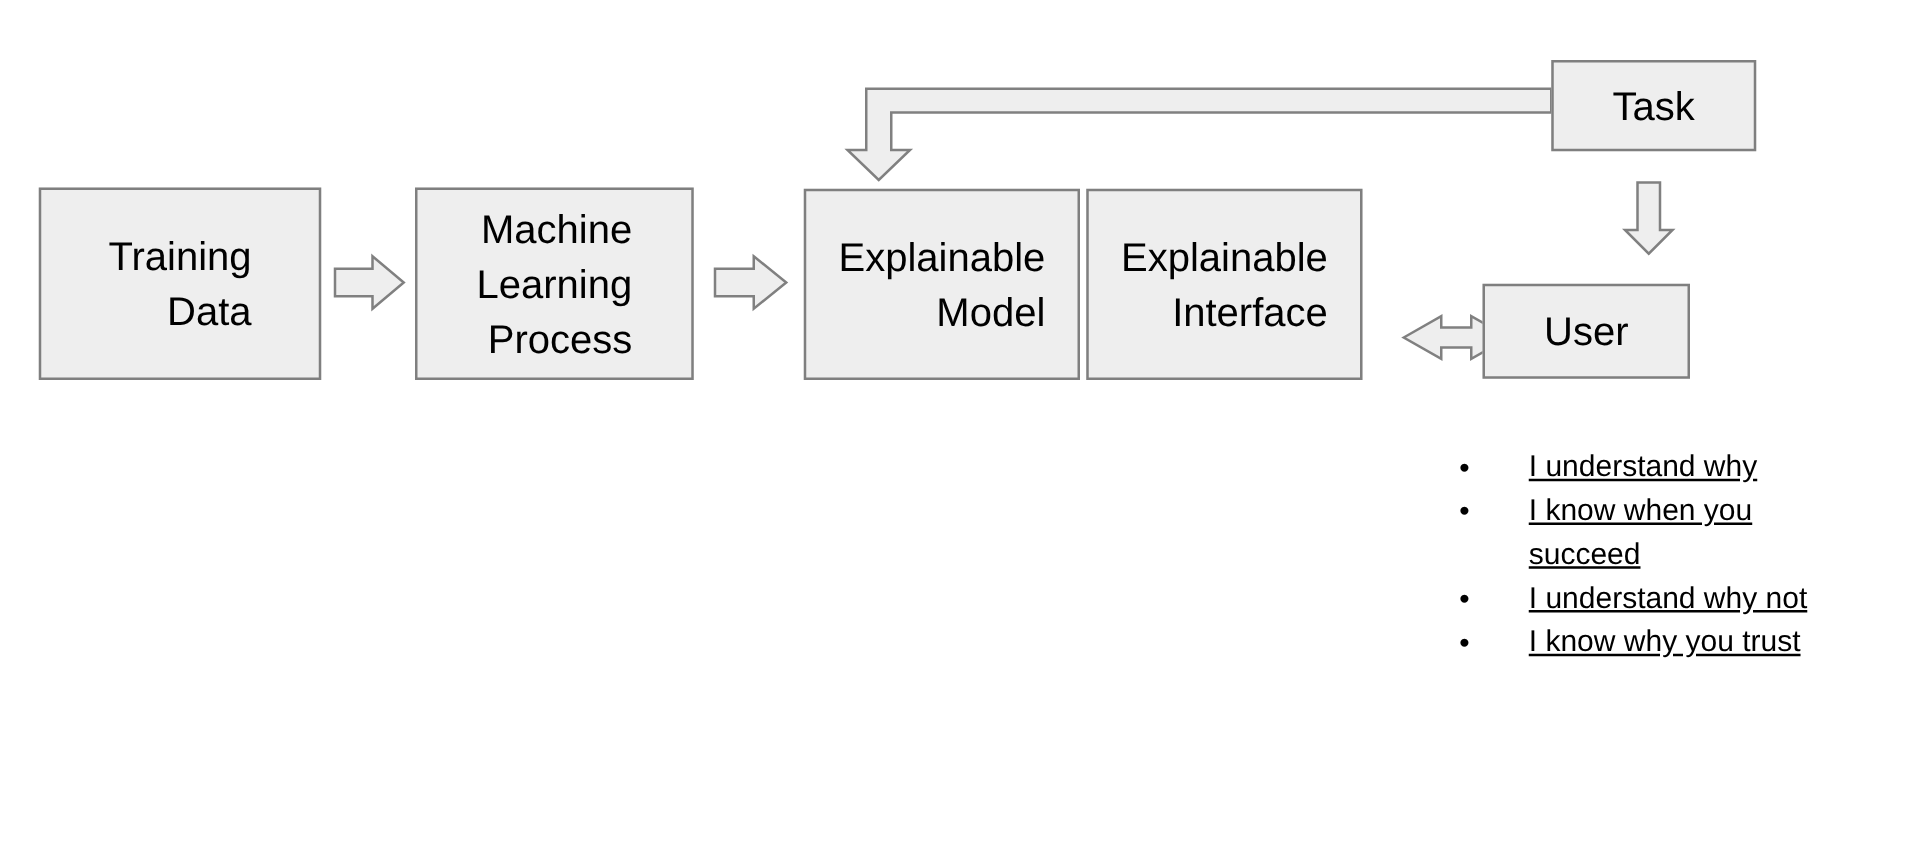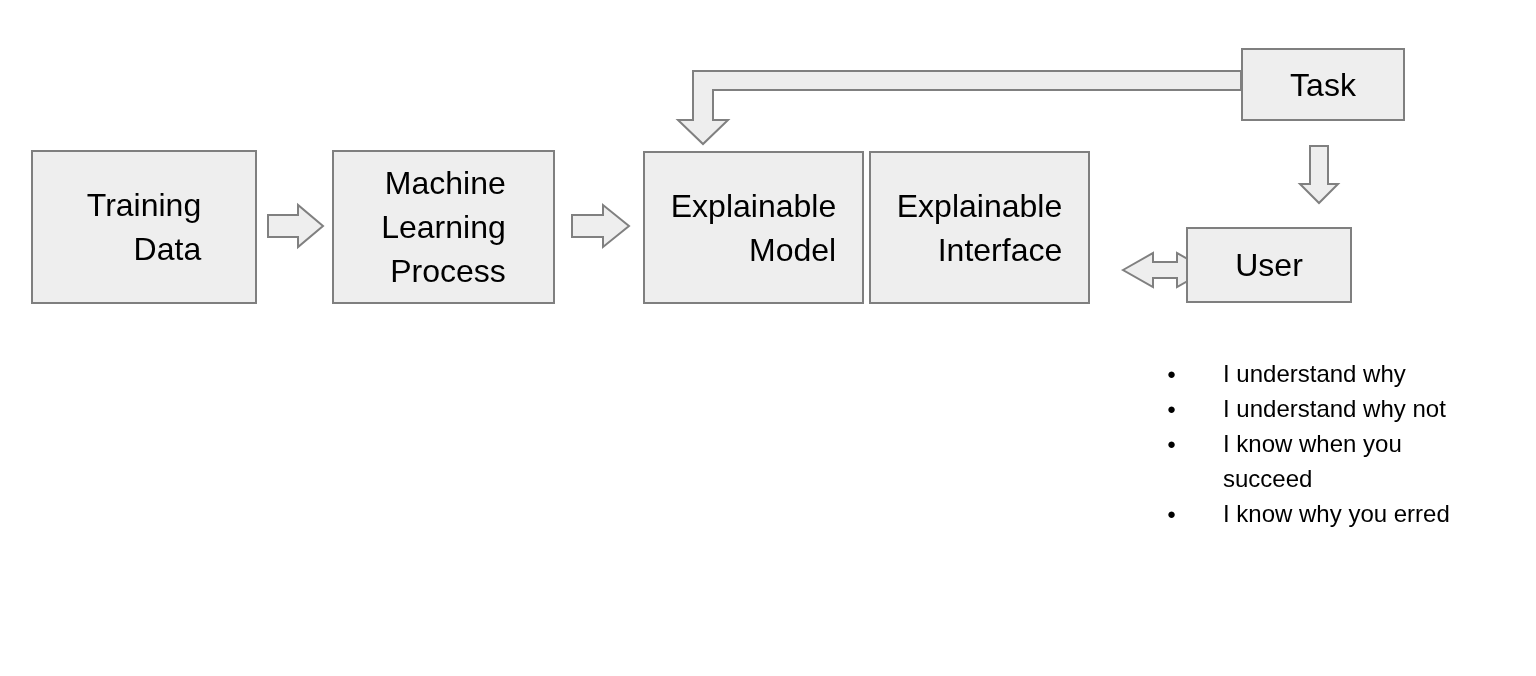--- a/index.html
+++ b/index.html
@@ -59,20 +59,21 @@
     padding: 0;
     list-style: none;
   }
   .statements li {
     position: relative;
     padding-left: 58px;
     font-size: 24px;
     line-height: 35px;
     color: var(--text-color, #000000);
     white-space: pre-line;
+    text-decoration: underline;
   }
   .statements li::before {
     content: "\25CF";
     position: absolute;
     left: 2px;
     top: 0;
     font-size: 15px;
     line-height: 35px;
     color: var(--text-color, #000000);
   }
@@ -102,19 +103,19 @@
 
   <div class="box box-interface">Explainable
 Interface</div>
 
   <div class="box box-task">Task</div>
 
   <div class="box box-user">User</div>
 
   <ul class="statements">
     <li>I understand why</li>
-    <li>I understand why not</li>
     <li>I know when you
 succeed</li>
-    <li>I know why you erred</li>
+    <li>I understand why not</li>
+    <li>I know why you trust</li>
   </ul>
 
 </div>
 
 </body></html>

